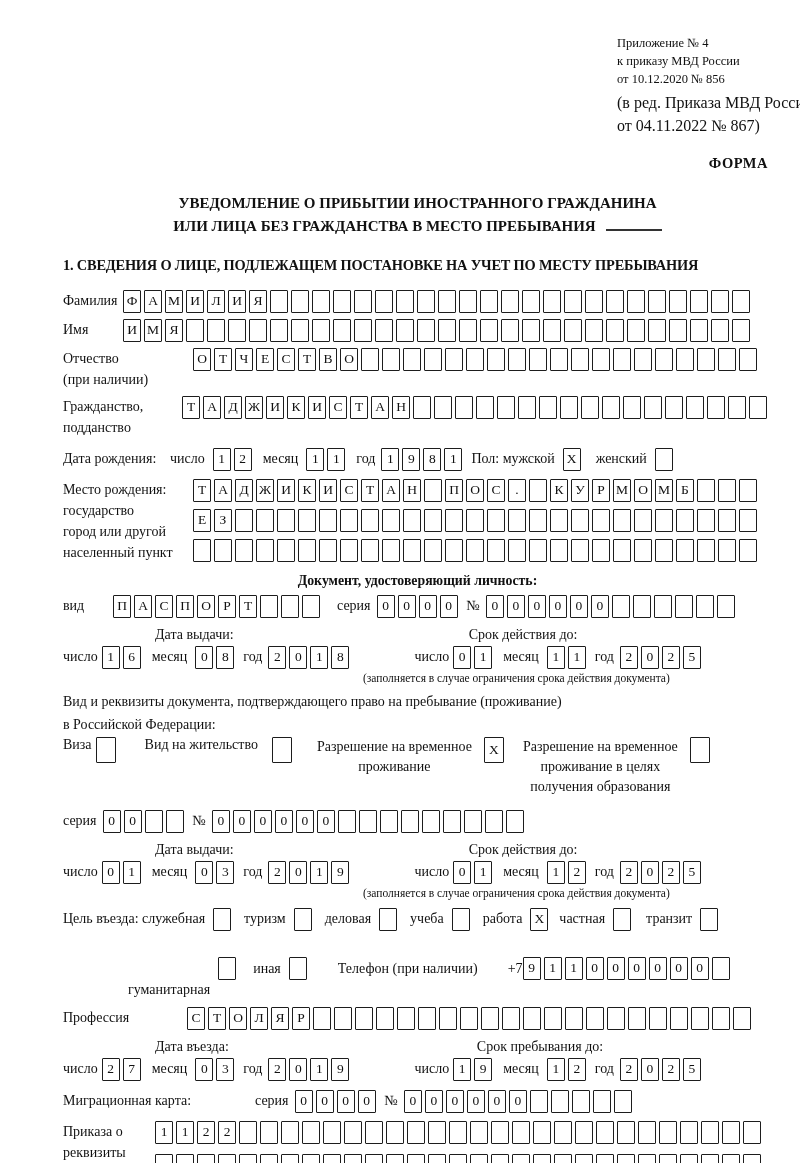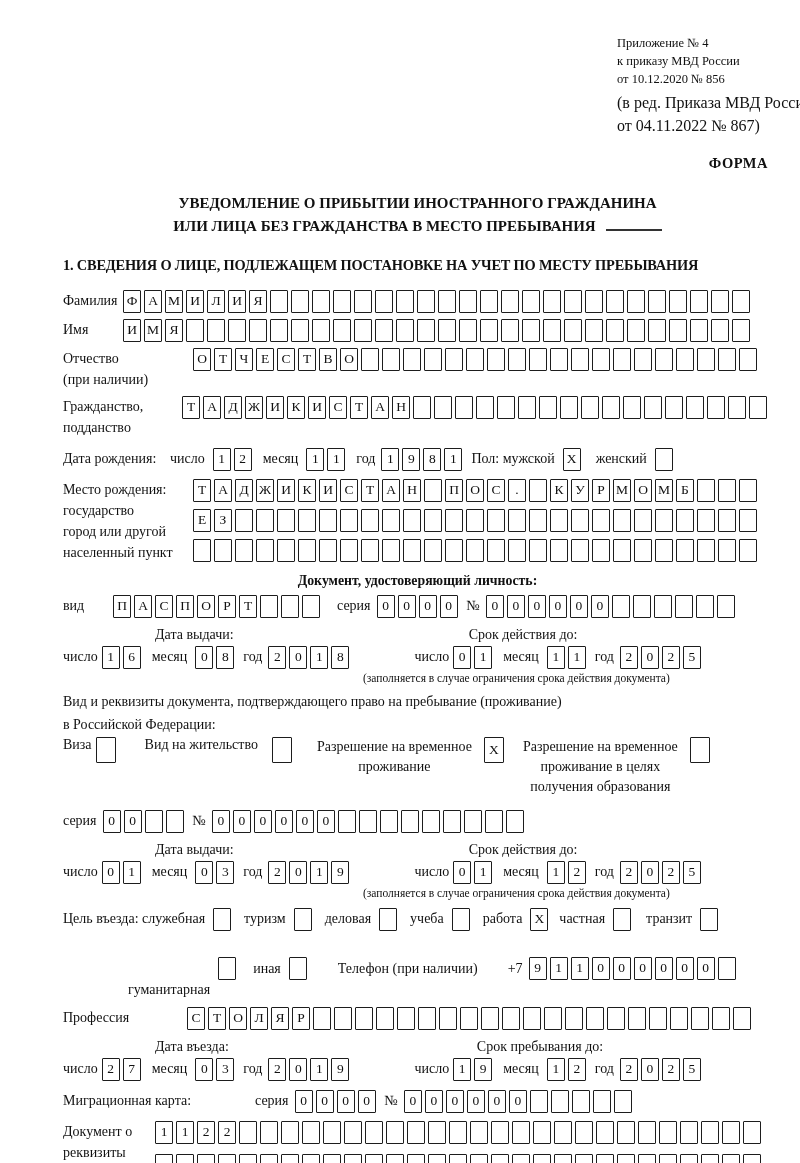--- a/index.html
+++ b/index.html
@@ -208,21 +208,21 @@
     <span class="cells chk"><span class="cell"></span></span>
   </div>
 
   <div class="row" style="margin-top:9px;">
     <span class="lbl" style="margin-left:65px;margin-top:42px;">гуманитарная</span>
     <span class="cells chk"><span class="cell"></span></span>
     <span class="lbl" style="margin-left:14px;">иная</span>
     <span class="cells chk"><span class="cell"></span></span>
     <span class="lbl" style="margin-left:28px;">Телефон (при наличии)</span>
     <span class="lbl" style="margin-left:30px;">+7</span>
-    <span class="cells" style="margin-left:6px;"><span class="cell">9</span><span class="cell">1</span><span class="cell">1</span><span class="cell">0</span><span class="cell">0</span><span class="cell">0</span><span class="cell">0</span><span class="cell">0</span><span class="cell">0</span><span class="cell"></span></span>
+    <span class="cells" style=""><span class="cell">9</span><span class="cell">1</span><span class="cell">1</span><span class="cell">0</span><span class="cell">0</span><span class="cell">0</span><span class="cell">0</span><span class="cell">0</span><span class="cell">0</span><span class="cell"></span></span>
   </div>
 
   <div class="row" style="margin-top:9px;">
     <span class="lbl w124">Профессия</span>
     <span class="cells"><span class="cell">С</span><span class="cell">Т</span><span class="cell">О</span><span class="cell">Л</span><span class="cell">Я</span><span class="cell">Р</span><span class="cell"></span><span class="cell"></span><span class="cell"></span><span class="cell"></span><span class="cell"></span><span class="cell"></span><span class="cell"></span><span class="cell"></span><span class="cell"></span><span class="cell"></span><span class="cell"></span><span class="cell"></span><span class="cell"></span><span class="cell"></span><span class="cell"></span><span class="cell"></span><span class="cell"></span><span class="cell"></span><span class="cell"></span><span class="cell"></span><span class="cell"></span></span>
   </div>
 
   <div class="datelbls">
     <span style="margin-left:92px;">Дата въезда:</span>
     <span style="margin-left:248px;">Срок пребывания до:</span>
@@ -246,21 +246,21 @@
   <div class="row" style="margin-top:9px;">
     <span class="lbl w150">Миграционная карта:</span>
     <span class="lbl" style="margin:0 6px 0 42px;">серия</span>
     <span class="cells"><span class="cell">0</span><span class="cell">0</span><span class="cell">0</span><span class="cell">0</span></span>
     <span class="lbl gap6">№</span>
     <span class="cells"><span class="cell">0</span><span class="cell">0</span><span class="cell">0</span><span class="cell">0</span><span class="cell">0</span><span class="cell">0</span><span class="cell"></span><span class="cell"></span><span class="cell"></span><span class="cell"></span><span class="cell"></span></span>
   </div>
 
   <div class="row start" style="margin-top:8px;">
     <span class="lbl w92 mzl">
-      <span>Документ о</span><br>
+      <span>Приказа о</span><br>
       <span>реквизиты</span><br>
       <span>представителях</span><br>
       <span>(родителях,</span><br>
       <br>
       
     </span>
     <span class="boxrows" style="display:inline-block;">
       <span class="cells" style="margin-bottom:10px;"><span class="cell">1</span><span class="cell">1</span><span class="cell">2</span><span class="cell">2</span><span class="cell"></span><span class="cell"></span><span class="cell"></span><span class="cell"></span><span class="cell"></span><span class="cell"></span><span class="cell"></span><span class="cell"></span><span class="cell"></span><span class="cell"></span><span class="cell"></span><span class="cell"></span><span class="cell"></span><span class="cell"></span><span class="cell"></span><span class="cell"></span><span class="cell"></span><span class="cell"></span><span class="cell"></span><span class="cell"></span><span class="cell"></span><span class="cell"></span><span class="cell"></span><span class="cell"></span><span class="cell"></span></span>
       <span class="cells" style="margin-bottom:10px;"><span class="cell"></span><span class="cell"></span><span class="cell"></span><span class="cell"></span><span class="cell"></span><span class="cell"></span><span class="cell"></span><span class="cell"></span><span class="cell"></span><span class="cell"></span><span class="cell"></span><span class="cell"></span><span class="cell"></span><span class="cell"></span><span class="cell"></span><span class="cell"></span><span class="cell"></span><span class="cell"></span><span class="cell"></span><span class="cell"></span><span class="cell"></span><span class="cell"></span><span class="cell"></span><span class="cell"></span><span class="cell"></span><span class="cell"></span><span class="cell"></span><span class="cell"></span><span class="cell"></span></span>
       <span class="cells"><span class="cell"></span><span class="cell"></span><span class="cell"></span><span class="cell"></span><span class="cell"></span><span class="cell"></span><span class="cell"></span><span class="cell"></span><span class="cell"></span><span class="cell"></span><span class="cell"></span><span class="cell"></span><span class="cell"></span><span class="cell"></span><span class="cell"></span><span class="cell"></span><span class="cell"></span><span class="cell"></span><span class="cell"></span><span class="cell"></span><span class="cell"></span><span class="cell"></span><span class="cell"></span><span class="cell"></span><span class="cell"></span><span class="cell"></span><span class="cell"></span><span class="cell"></span><span class="cell"></span></span>

